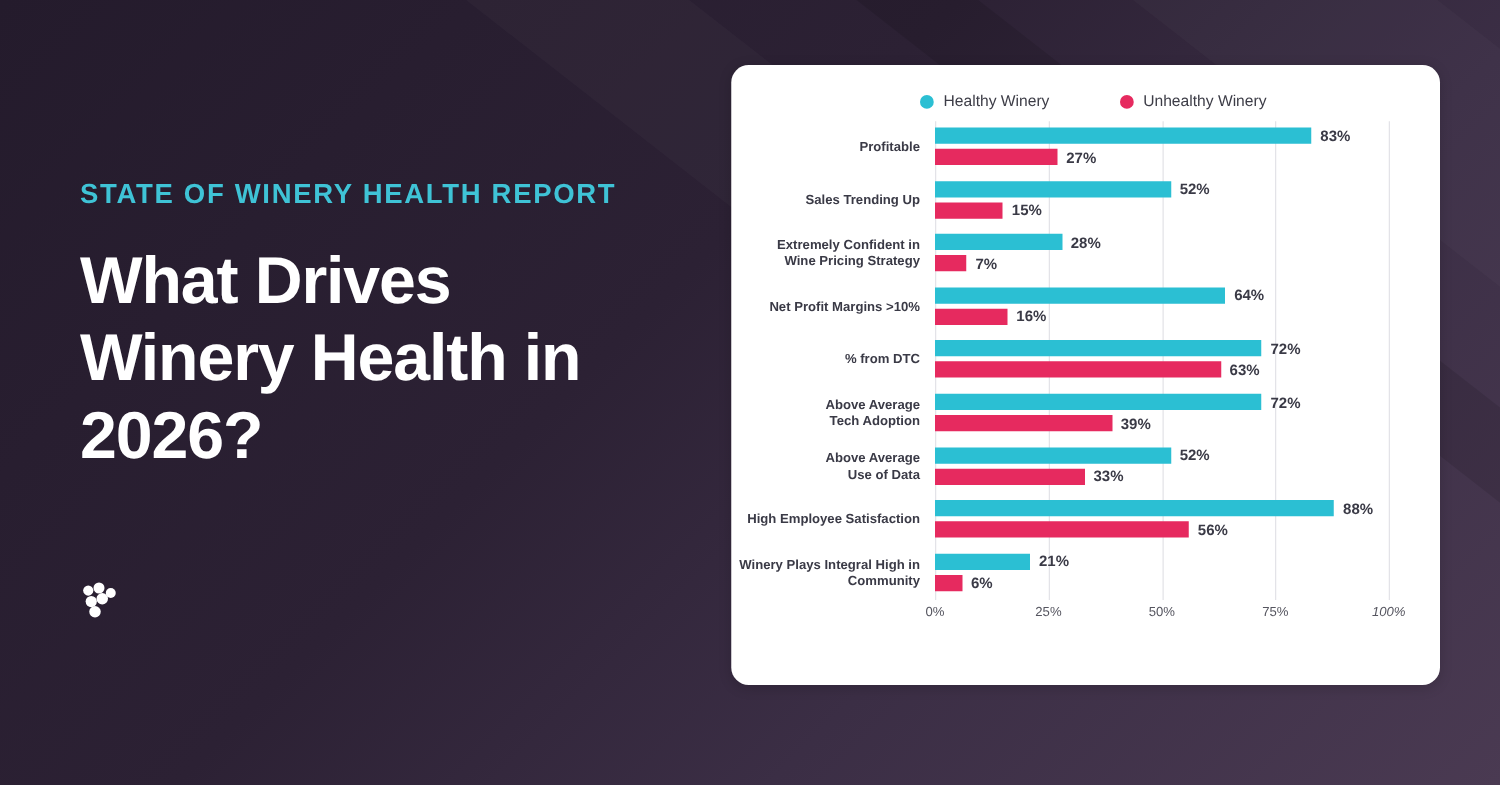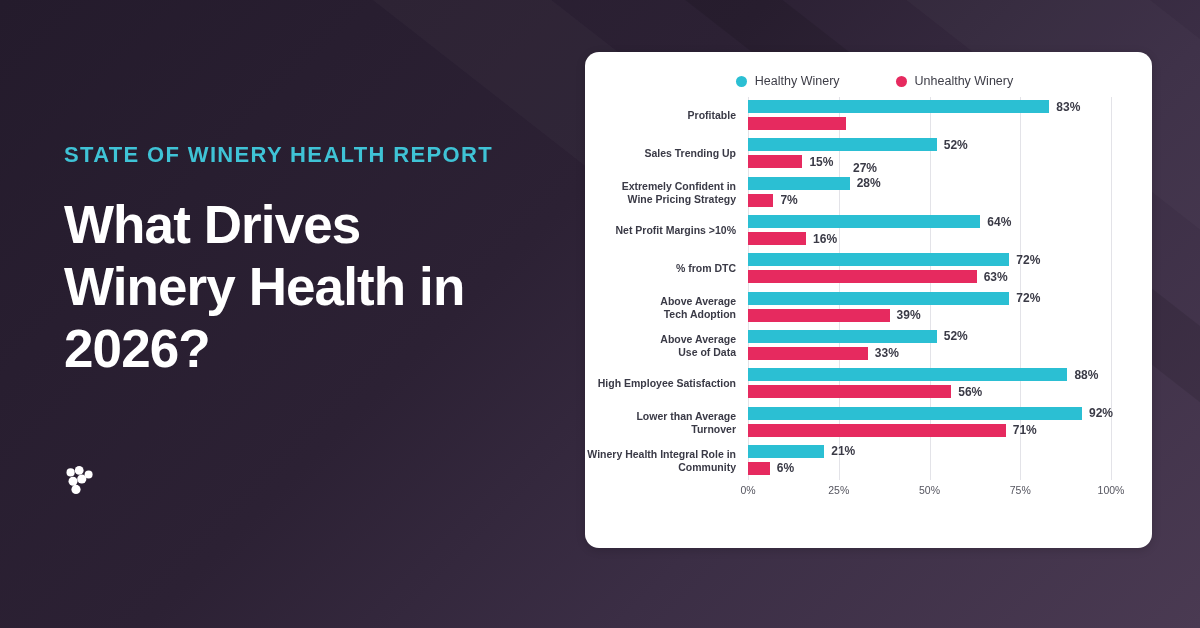--- a/index.html
+++ b/index.html
@@ -194,21 +194,21 @@
       </div>
     <div id="rows">
         <div class="row">
           <div class="cat-label">Profitable</div>
           <div class="bar-wrap healthy">
             <span class="bar healthy" style="width: 83%;"></span>
             <span class="bar-value" style="left: 83%;">83%</span>
           </div>
           <div class="bar-wrap unhealthy">
             <span class="bar unhealthy" style="width: 27%;"></span>
-            <span class="bar-value" style="left: 27%; margin-top: 44px;">27%</span>
+            <span class="bar-value" style="left: 27%;">27%</span>
           </div>
         </div>
         <div class="row">
           <div class="cat-label">Sales Trending Up</div>
           <div class="bar-wrap healthy">
             <span class="bar healthy" style="width: 52%;"></span>
             <span class="bar-value" style="left: 52%;">52%</span>
           </div>
           <div class="bar-wrap unhealthy">
             <span class="bar unhealthy" style="width: 15%;"></span>
@@ -278,46 +278,34 @@
           <div class="bar-wrap healthy">
             <span class="bar healthy" style="width: 88%;"></span>
             <span class="bar-value" style="left: 88%;">88%</span>
           </div>
           <div class="bar-wrap unhealthy">
             <span class="bar unhealthy" style="width: 56%;"></span>
             <span class="bar-value" style="left: 56%;">56%</span>
           </div>
         </div>
         <div class="row">
-          <div class="cat-label">Lower than Average
-Turnover</div>
-          <div class="bar-wrap healthy">
-            <span class="bar healthy" style="width: 92%;"></span>
-            <span class="bar-value" style="left: 92%;">92%</span>
-          </div>
-          <div class="bar-wrap unhealthy">
-            <span class="bar unhealthy" style="width: 71%;"></span>
-            <span class="bar-value" style="left: 71%;">71%</span>
-          </div>
-        </div>
-        <div class="row">
-          <div class="cat-label">Winery Health Integral Role in
+          <div class="cat-label">Winery Plays Integral High in
 Community</div>
           <div class="bar-wrap healthy">
             <span class="bar healthy" style="width: 21%;"></span>
             <span class="bar-value" style="left: 21%;">21%</span>
           </div>
           <div class="bar-wrap unhealthy">
             <span class="bar unhealthy" style="width: 6%;"></span>
             <span class="bar-value" style="left: 6%;">6%</span>
           </div>
         </div>
       </div>
     <div id="xaxis">
         <span class="tick-label" style="left: 0%;">0%</span>
         <span class="tick-label" style="left: 25%;">25%</span>
         <span class="tick-label" style="left: 50%;">50%</span>
         <span class="tick-label" style="left: 75%;">75%</span>
-        <span class="tick-label" style="left: 100%;">100%</span>
+        <span class="tick-label" style="left: 100%; font-style: italic;">100%</span>
       </div>
   </div>
 
 </div>
 
 </body></html>

